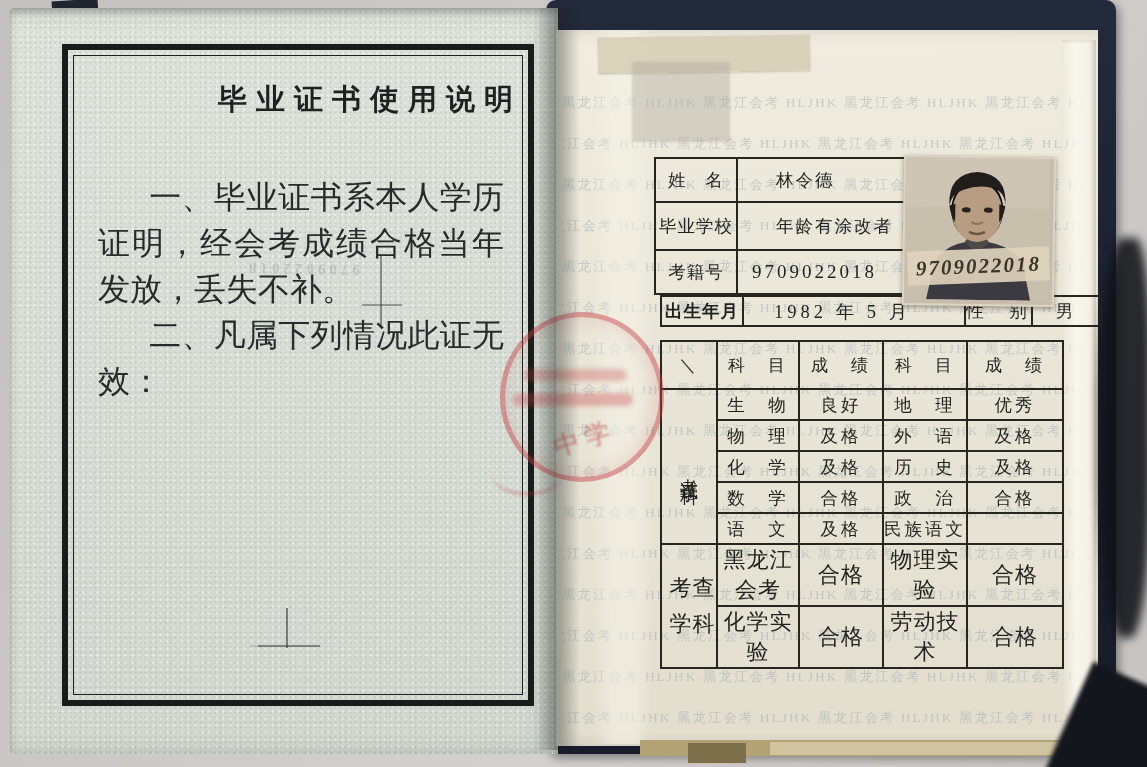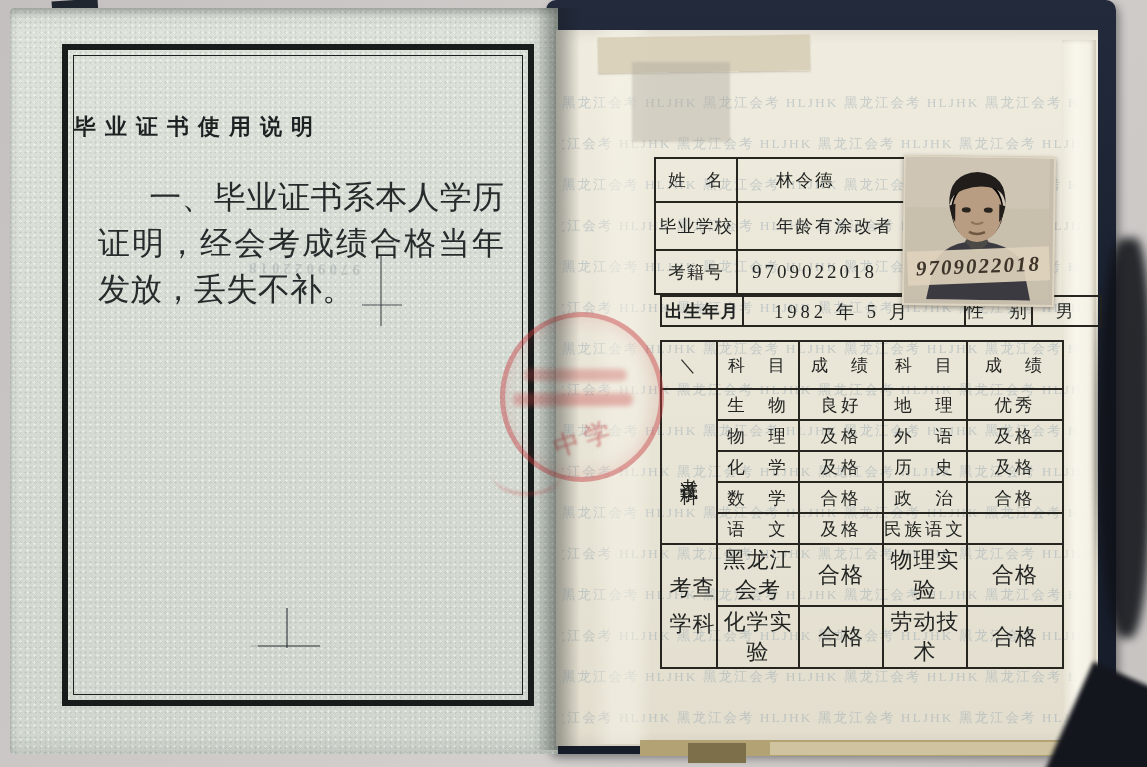--- a/index.html
+++ b/index.html
@@ -21,21 +21,21 @@
   .page-left{position:absolute;left:10px;top:8px;width:548px;height:746px;
     background:
       radial-gradient(rgba(255,255,255,.45) 1px,transparent 1.4px),
       radial-gradient(rgba(120,140,125,.16) 1px,transparent 1.4px),
       linear-gradient(175deg,#dde2da 0%,#d6dcd4 55%,#d1d7cf 100%);
     background-size:7px 7px,5px 5px,100% 100%;background-position:0 0,3px 2px,0 0;
     border-radius:4px 0 0 4px;
     box-shadow:inset -14px 0 22px rgba(30,40,35,.18), inset 0 4px 6px rgba(20,25,22,.25);}
   .frame-outer{position:absolute;left:52px;top:36px;width:460px;height:650px;border:6px solid #181c1b;}
   .frame-inner{position:absolute;left:5px;top:5px;right:5px;bottom:5px;border:1.5px solid #1c201f;}
-  .lp-title{margin-top:56px;text-align:left;font-size:22px;font-weight:bold;letter-spacing:9px;color:#1d2122;}
+  .lp-title{margin-top:24px;text-align:right;font-size:29px;font-weight:bold;letter-spacing:9px;color:#1d2122;}
   .lp-body{position:absolute;left:24px;right:18px;top:118px;font-size:32px;line-height:46px;
     color:#262b2c;text-align:justify;font-weight:500;}
   .lp-body p{margin:0;}
   .indent1{text-indent:1.6em;}
   .indent3{text-indent:2.6em;}
   .ghost-digits{position:absolute;left:235px;top:252px;font-size:15px;letter-spacing:4px;color:#5d6974;
     opacity:.22;transform:rotate(181deg);filter:blur(.5px);font-weight:bold;}
   .pencil-mark1v{position:absolute;left:370px;top:248px;width:1.6px;height:70px;background:rgba(55,60,66,.5);}
   .pencil-mark1h{position:absolute;left:352px;top:296px;width:40px;height:1.6px;background:rgba(55,60,66,.45);}
   .pencil-mark2v{position:absolute;left:276px;top:600px;width:1.6px;height:40px;background:rgba(40,46,52,.55);}
@@ -115,20 +115,21 @@
 
   <div class="cover"></div>
   <div class="cover-corner-tl"></div>
 
   <div class="page-left">
     <div class="frame-outer">
       <div class="frame-inner">
         <div class="lp-title">毕业证书使用说明</div>
         <div class="lp-body">
           <p class="indent1">一、毕业证书系本人学历证明，经会考成绩合格当年发放，丢失不补。</p>
+          <p class="indent1">二、凡属下列情况此证无效：</p>
         </div>
       </div>
     </div>
     <div class="ghost-digits">9709022018</div>
     <div class="pencil-mark1v"></div>
     <div class="pencil-mark1h"></div>
     <div class="pencil-mark2v"></div>
     <div class="pencil-mark2h"></div>
   </div>
 

